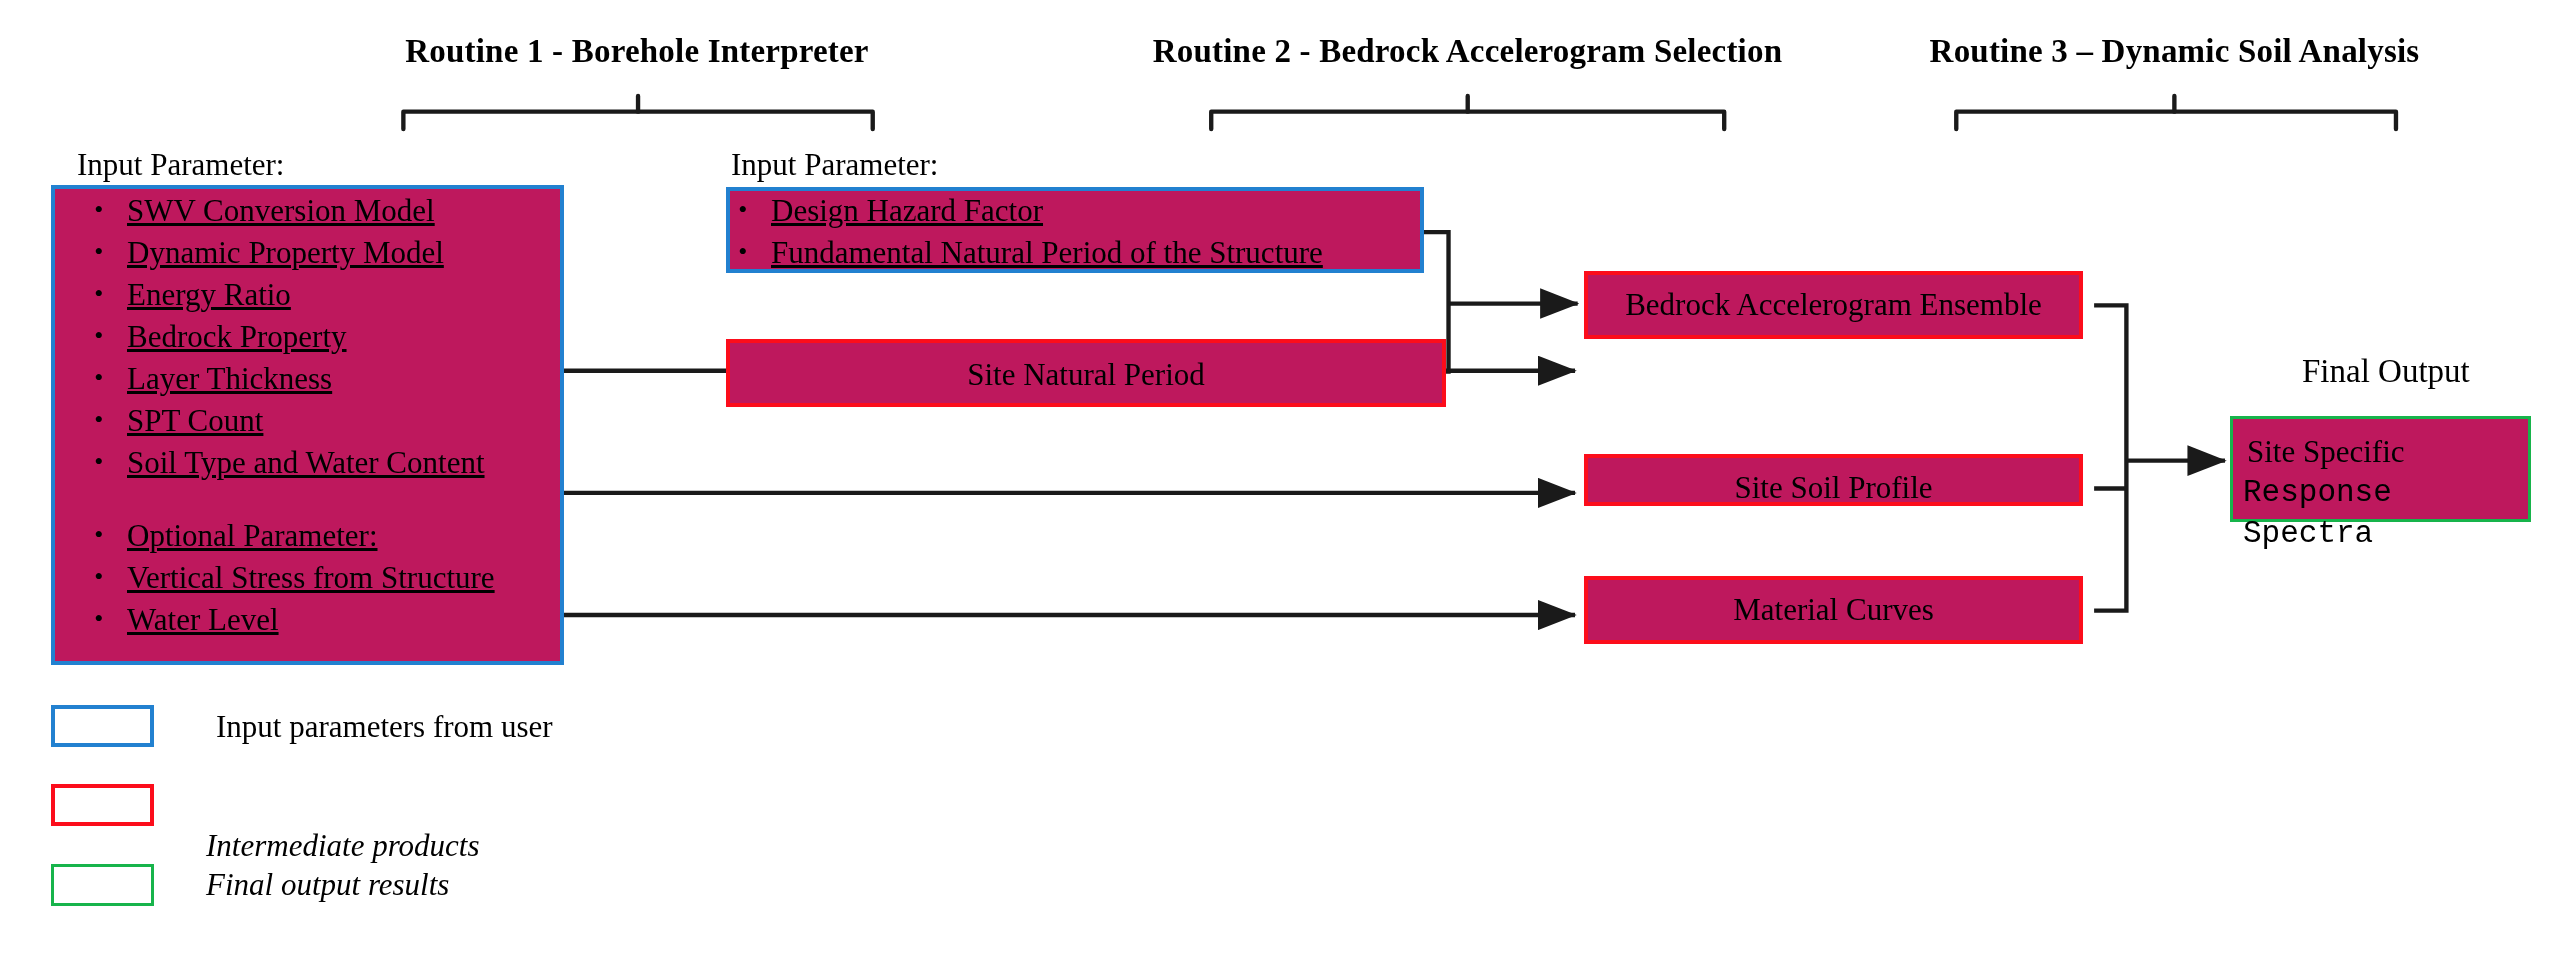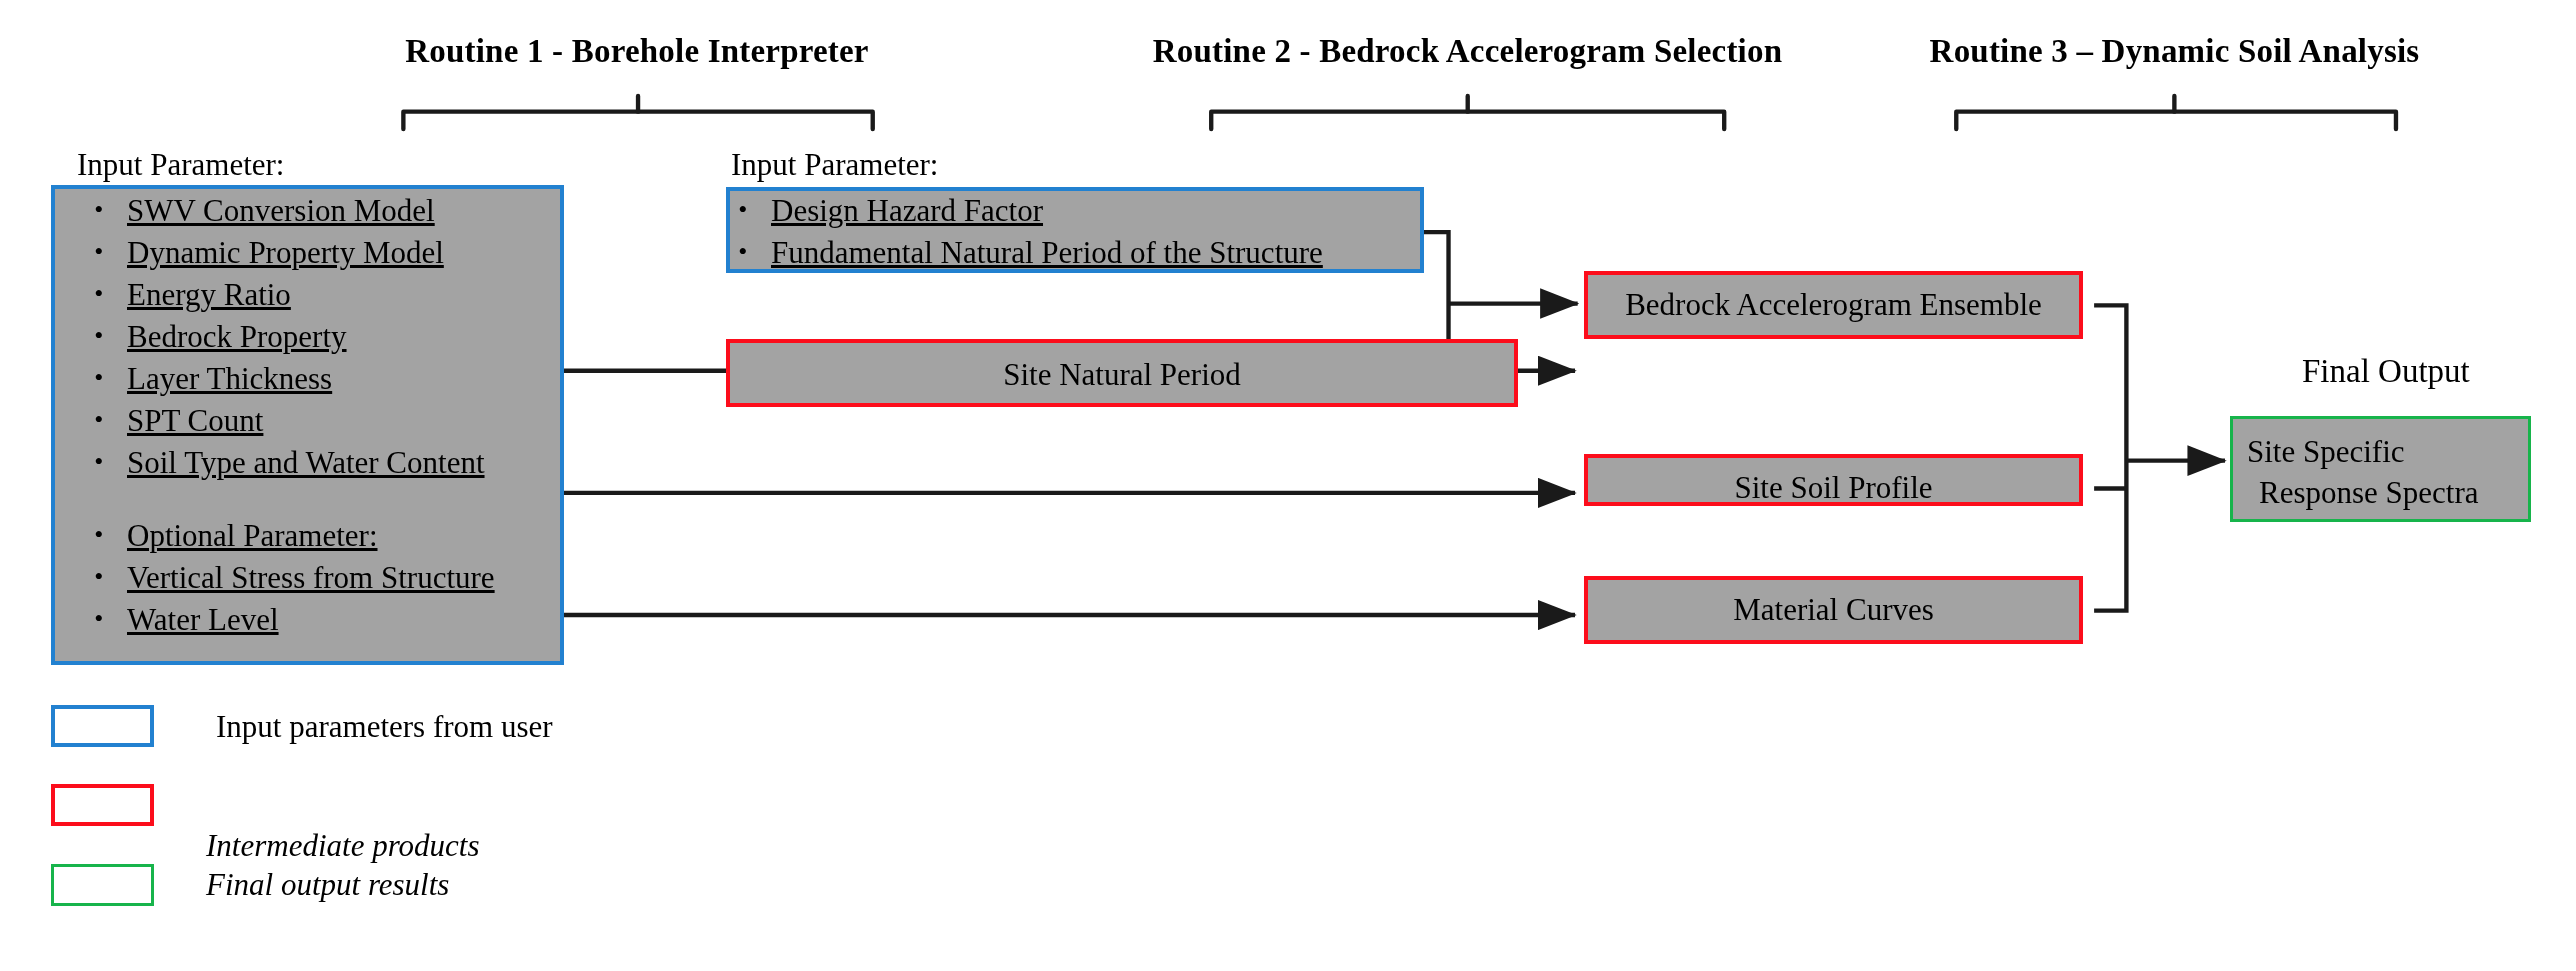--- a/index.html
+++ b/index.html
@@ -36,21 +36,21 @@
     font-size: 33px;
     letter-spacing: 0.2px;
     white-space: nowrap;
     text-align: center;
   }
 
   
   .box {
     position: absolute;
     box-sizing: border-box;
-    background: #a3a3a3;
+    background: #be185d;
   }
   .box-blue  { border: 4.4px solid #2281d0; }
   .box-red   { border: 4.4px solid #fc0d1b; }
   .box-green { border: 3.5px solid #17b44b; }
 
   .section-label {
     position: absolute;
     font-size: 31px;
     white-space: nowrap;
   }
@@ -184,41 +184,41 @@
 
   <div class="section-label" style="left:731px; top:147px;">Input Parameter:</div>
 
   <div class="box box-blue" style="left:726px; top:187px; width:698px; height:86px;"></div>
 
   <ul class="param-list" style="left:733px; top:190px; width:689px;">
     <li class="bulleted">Design Hazard Factor</li>
     <li class="bulleted">Fundamental Natural Period of the Structure</li>
   </ul>
 
-  <div class="box box-red" style="left:726px; top:339px; width:792px; height:68px;">
+  <div class="box box-red" style="left:726px; top:339px; width:720px; height:68px;">
     <div class="box-caption" style="left:0; top:14px;">Site Natural Period</div>
   </div>
 
   <div class="box box-red" style="left:1584px; top:271px; width:499px; height:68px;">
     <div class="box-caption" style="left:0; top:12.2px;">Bedrock Accelerogram Ensemble</div>
   </div>
 
   <div class="box box-red" style="left:1584px; top:454px; width:499px; height:52px;">
     <div class="box-caption" style="left:0; top:12.2px;">Site Soil Profile</div>
   </div>
 
   <div class="box box-red" style="left:1584px; top:576px; width:499px; height:68px;">
     <div class="box-caption" style="left:0; top:12.2px;">Material Curves</div>
   </div>
 
   <div class="final-output-title" style="left:2302px; top:353px;">Final Output</div>
 
   <div class="box box-green" style="left:2230px; top:416px; width:301px; height:106px;">
     <div class="final-text" style="left:14px; top:12.2px;">Site Specific</div>
-    <div class="final-text" style="left:26px; top:53px;">Response Spectra</div>
+    <div class="final-text" style="left:10px; top:53px;font-family:Liberation Mono, monospace;">Response Spectra</div>
   </div>
 
   <div class="legend-swatch box-blue" style="left:51px; top:705px;"></div>
   <div class="legend-label" style="left:216px; top:709px;text-align:right;">Input parameters from user</div>
 
   <div class="legend-swatch box-red" style="left:51px; top:784px;"></div>
   <div class="legend-label" style="left:206px; top:828px;font-style:italic;">Intermediate products</div>
 
   <div class="legend-swatch box-green" style="left:51px; top:864px;"></div>
   <div class="legend-label" style="left:206px; top:867px;font-style:italic;">Final output results</div>

